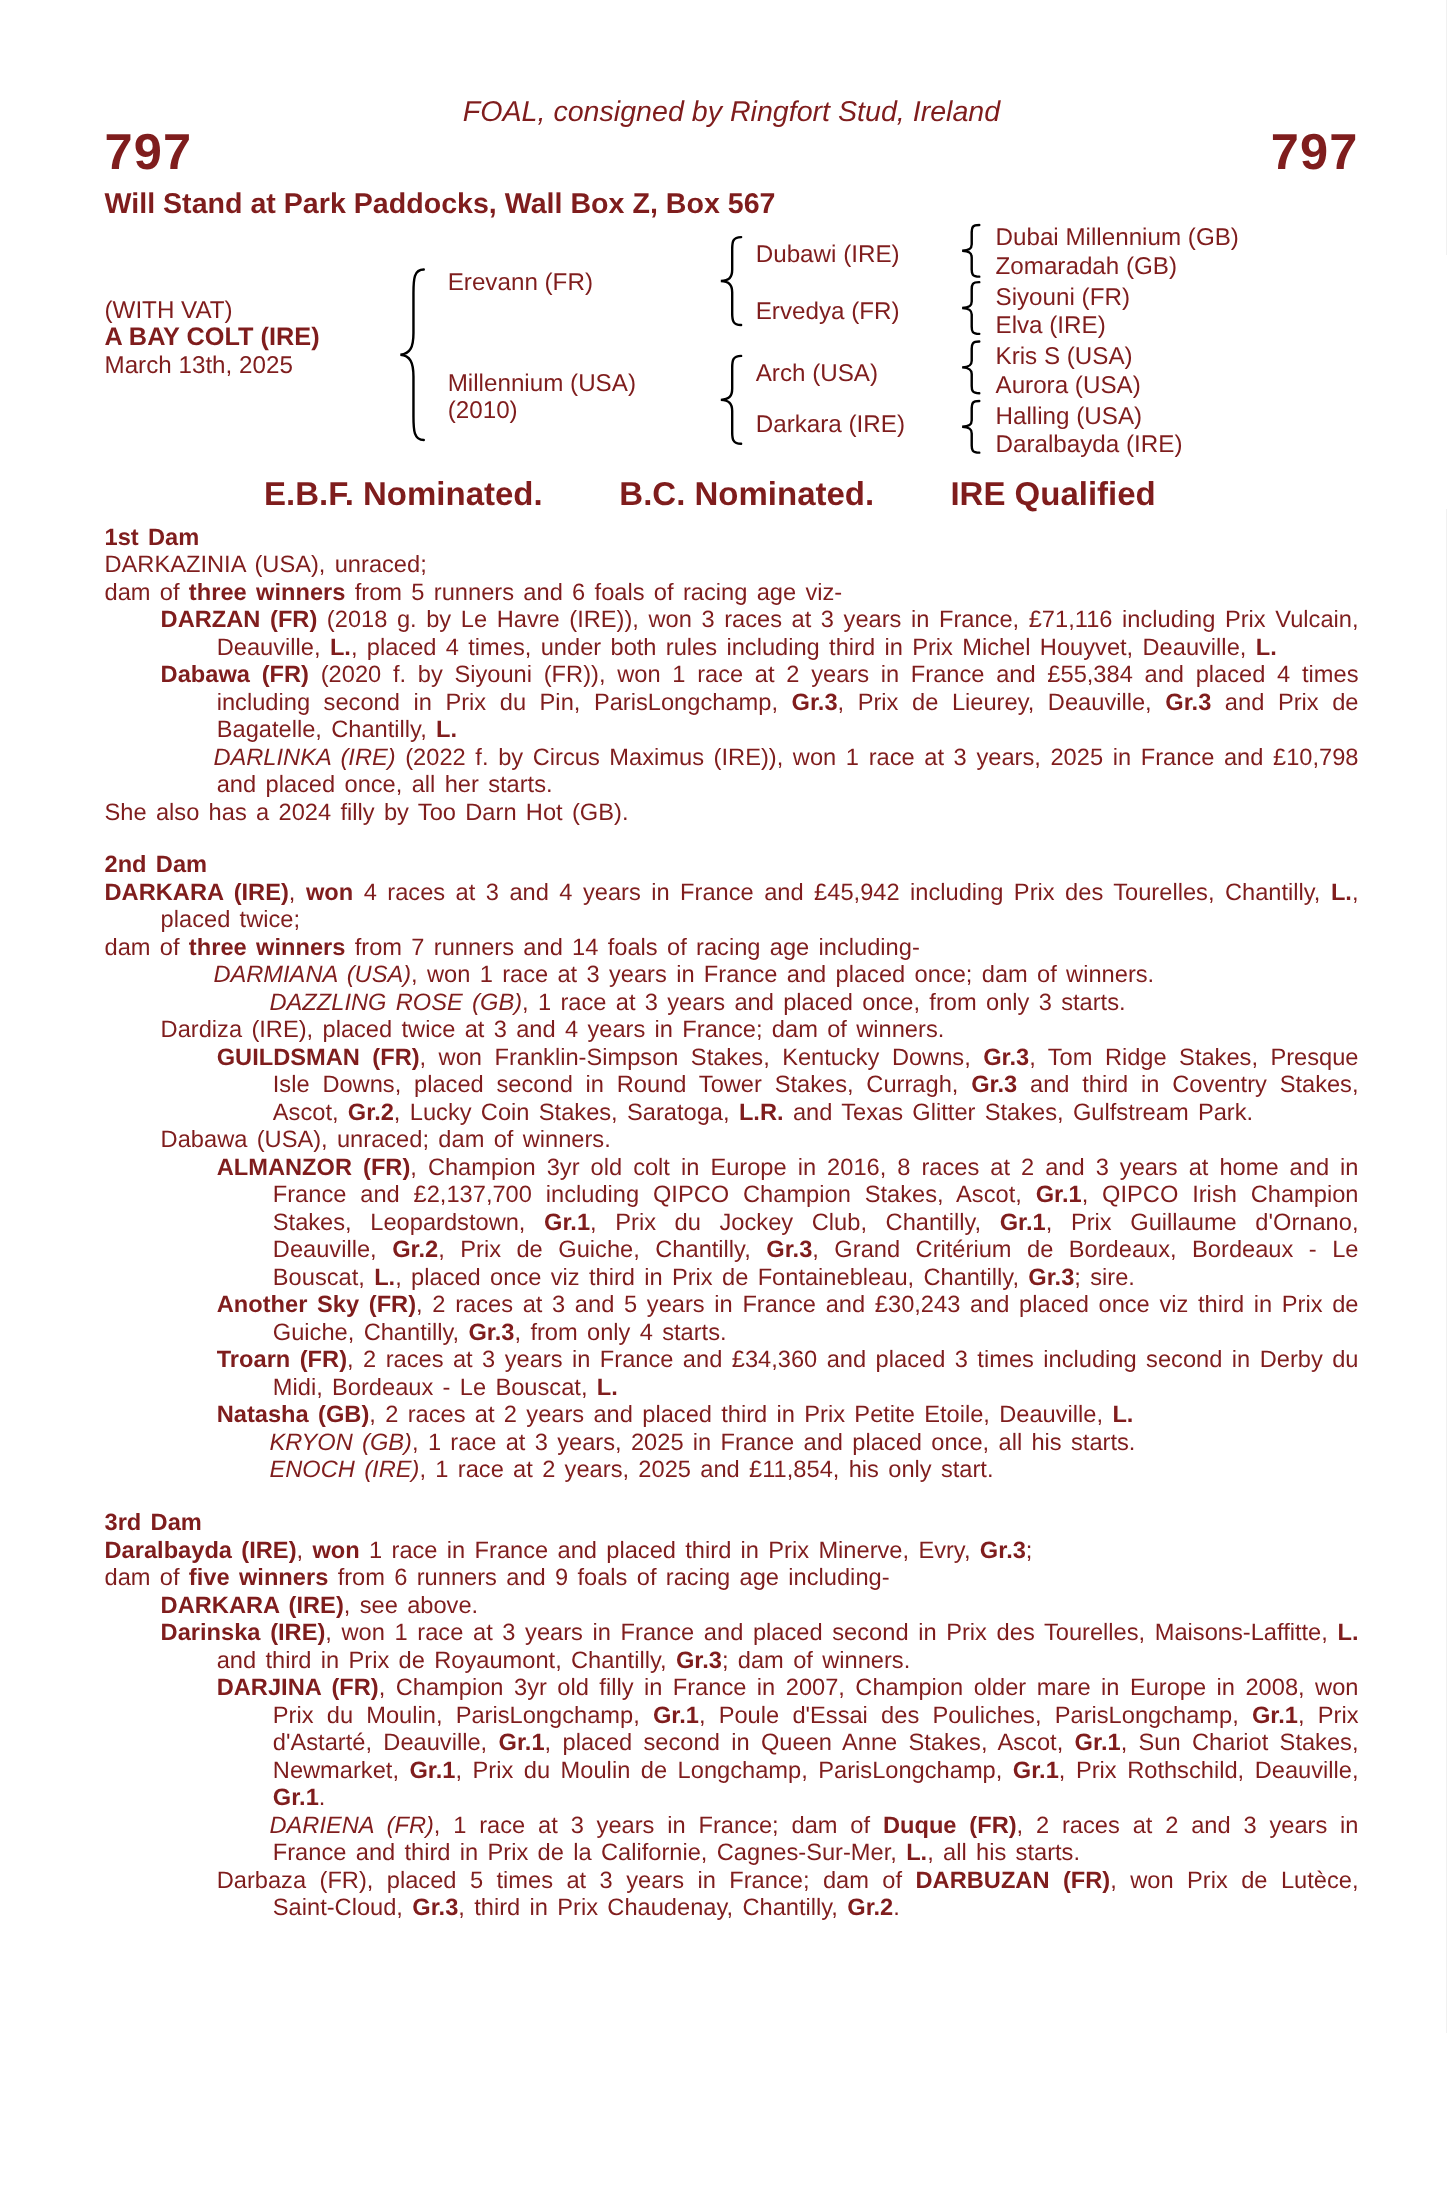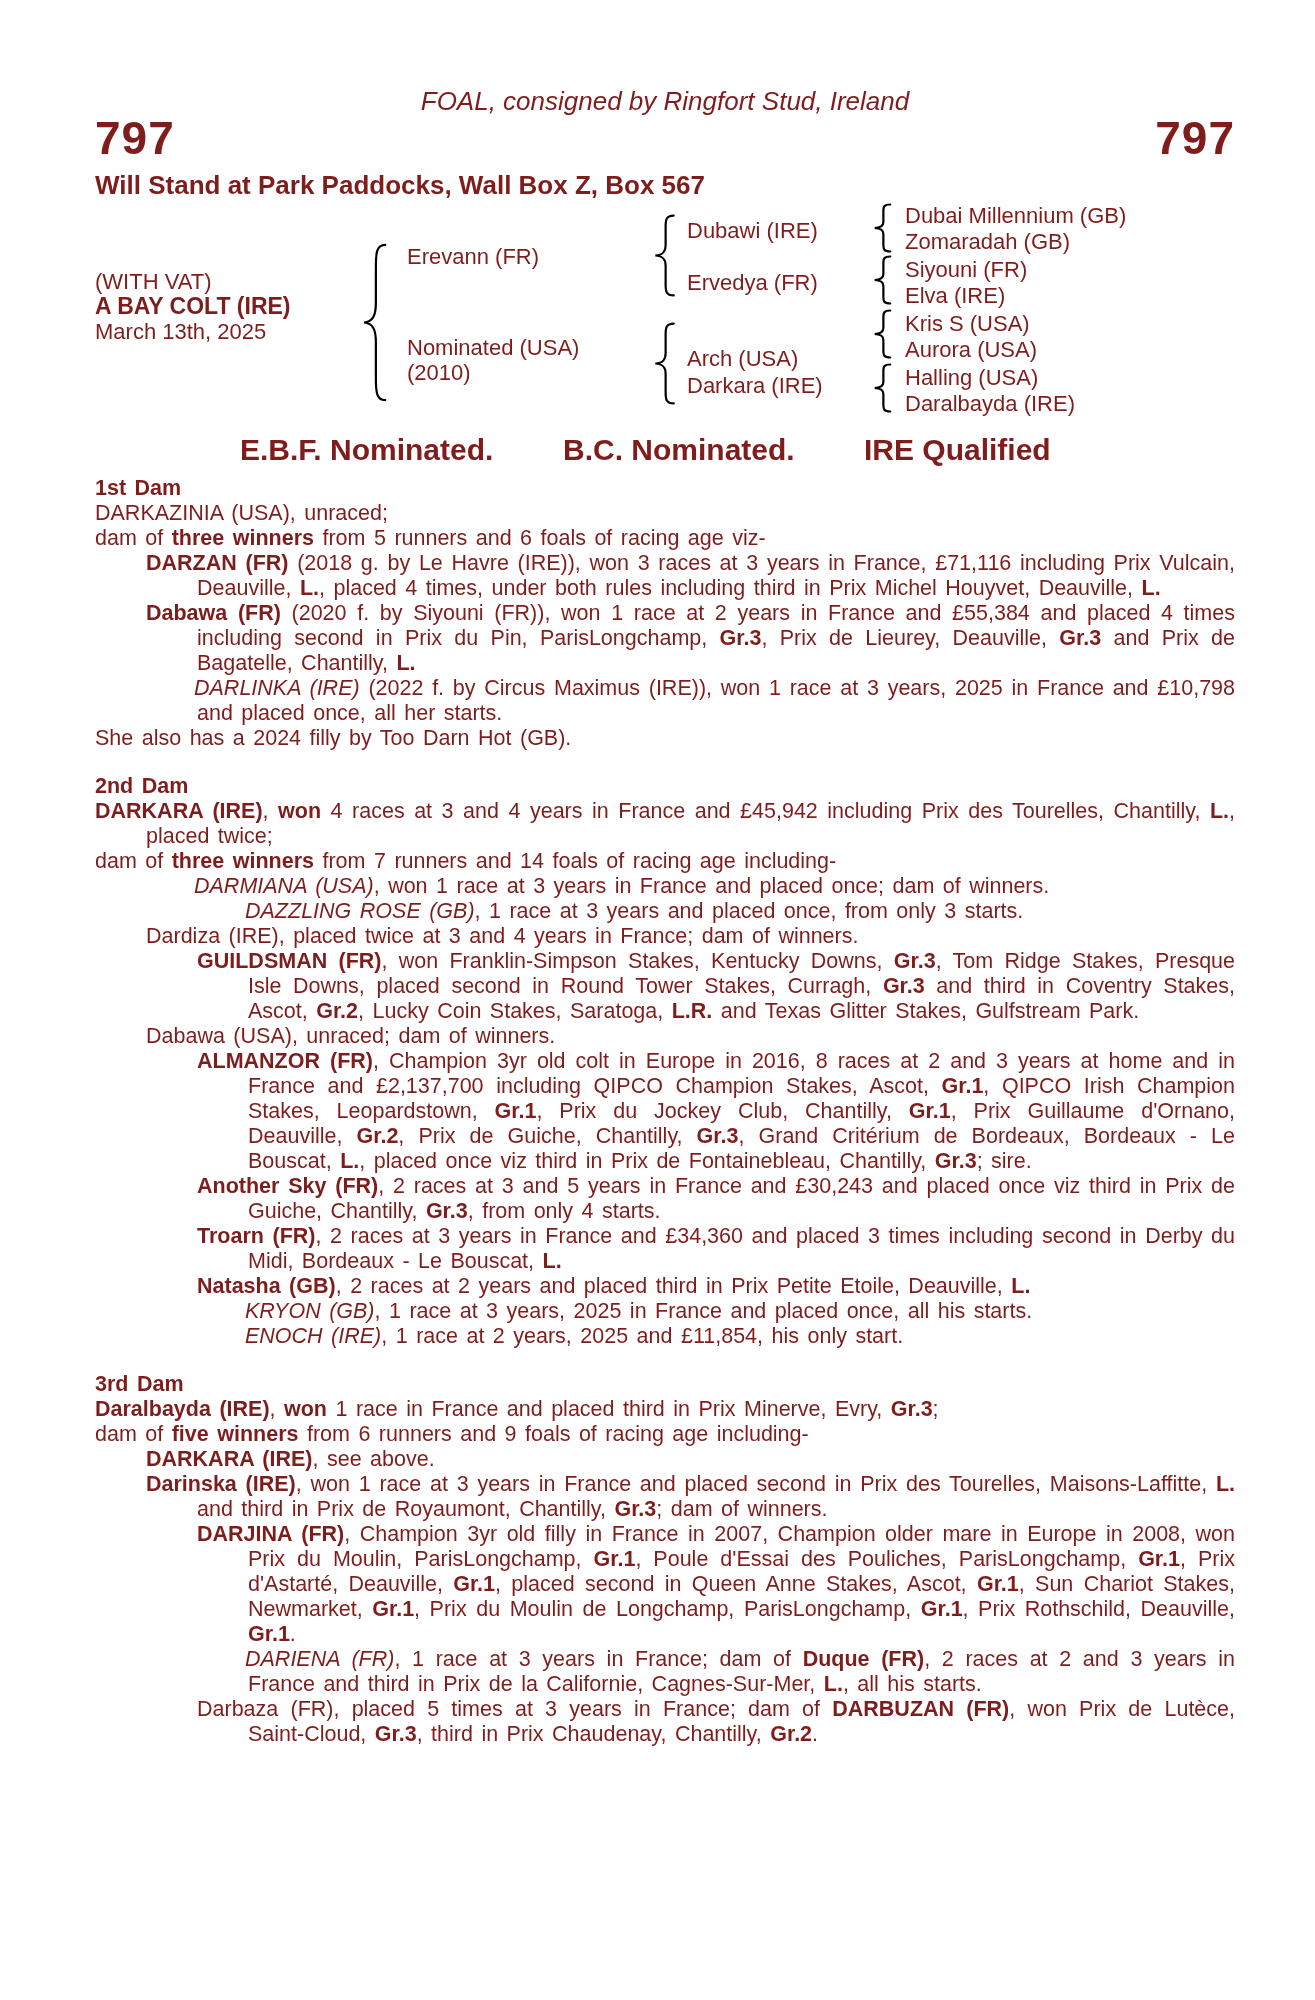--- a/index.html
+++ b/index.html
@@ -63,38 +63,38 @@
       </div>
 
       <div class="brace" style="left:264px; top:37px; width:30px; height:165px;">
         <svg viewBox="0 0 24 100" preserveAspectRatio="none">
             <path d="M21 3 C14 3 13.5 8 13.5 16 L13.5 38 C13.5 46 11 49.5 4 50 C11 50.5 13.5 54 13.5 62 L13.5 84 C13.5 92 14 97 21 97" fill="none" stroke="#000" stroke-width="2.2" stroke-linecap="round" vector-effect="non-scaling-stroke"></path>
           </svg>
       </div>
 
       <div class="pc g1-sire">Erevann (FR)</div>
       <div class="pc g1-dam">
-        <div>Nominated (USA)</div>
+        <div>Millennium (USA)</div>
         <div>(2010)</div>
       </div>
 
       <div class="brace" style="left:556px; top:10px; width:26px; height:85px;">
         <svg viewBox="0 0 24 100" preserveAspectRatio="none">
             <path d="M21 3 C14 3 13.5 8 13.5 16 L13.5 38 C13.5 46 11 49.5 4 50 C11 50.5 13.5 54 13.5 62 L13.5 84 C13.5 92 14 97 21 97" fill="none" stroke="#000" stroke-width="2.2" stroke-linecap="round" vector-effect="non-scaling-stroke"></path>
           </svg>
       </div>
       <div class="brace" style="left:556px; top:118px; width:26px; height:85px;">
         <svg viewBox="0 0 24 100" preserveAspectRatio="none">
             <path d="M21 3 C14 3 13.5 8 13.5 16 L13.5 38 C13.5 46 11 49.5 4 50 C11 50.5 13.5 54 13.5 62 L13.5 84 C13.5 92 14 97 21 97" fill="none" stroke="#000" stroke-width="2.2" stroke-linecap="round" vector-effect="non-scaling-stroke"></path>
           </svg>
       </div>
 
       <div class="pc g2" style="top:15px;">Dubawi (IRE)</div>
       <div class="pc g2" style="top:67px;">Ervedya (FR)</div>
-      <div class="pc g2" style="top:123px;margin-top:20px;">Arch (USA)</div>
+      <div class="pc g2" style="top:123px;">Arch (USA)</div>
       <div class="pc g2" style="top:170px;">Darkara (IRE)</div>
 
       <div class="brace" style="left:776px; top:0px;   width:22px; height:50px;">
         <svg viewBox="0 0 24 100" preserveAspectRatio="none">
             <path d="M21 3 C14 3 13.5 8 13.5 16 L13.5 38 C13.5 46 11 49.5 4 50 C11 50.5 13.5 54 13.5 62 L13.5 84 C13.5 92 14 97 21 97" fill="none" stroke="#000" stroke-width="2.2" stroke-linecap="round" vector-effect="non-scaling-stroke"></path>
           </svg>
       </div>
       <div class="brace" style="left:776px; top:52px;  width:22px; height:50px;">
         <svg viewBox="0 0 24 100" preserveAspectRatio="none">
             <path d="M21 3 C14 3 13.5 8 13.5 16 L13.5 38 C13.5 46 11 49.5 4 50 C11 50.5 13.5 54 13.5 62 L13.5 84 C13.5 92 14 97 21 97" fill="none" stroke="#000" stroke-width="2.2" stroke-linecap="round" vector-effect="non-scaling-stroke"></path>

